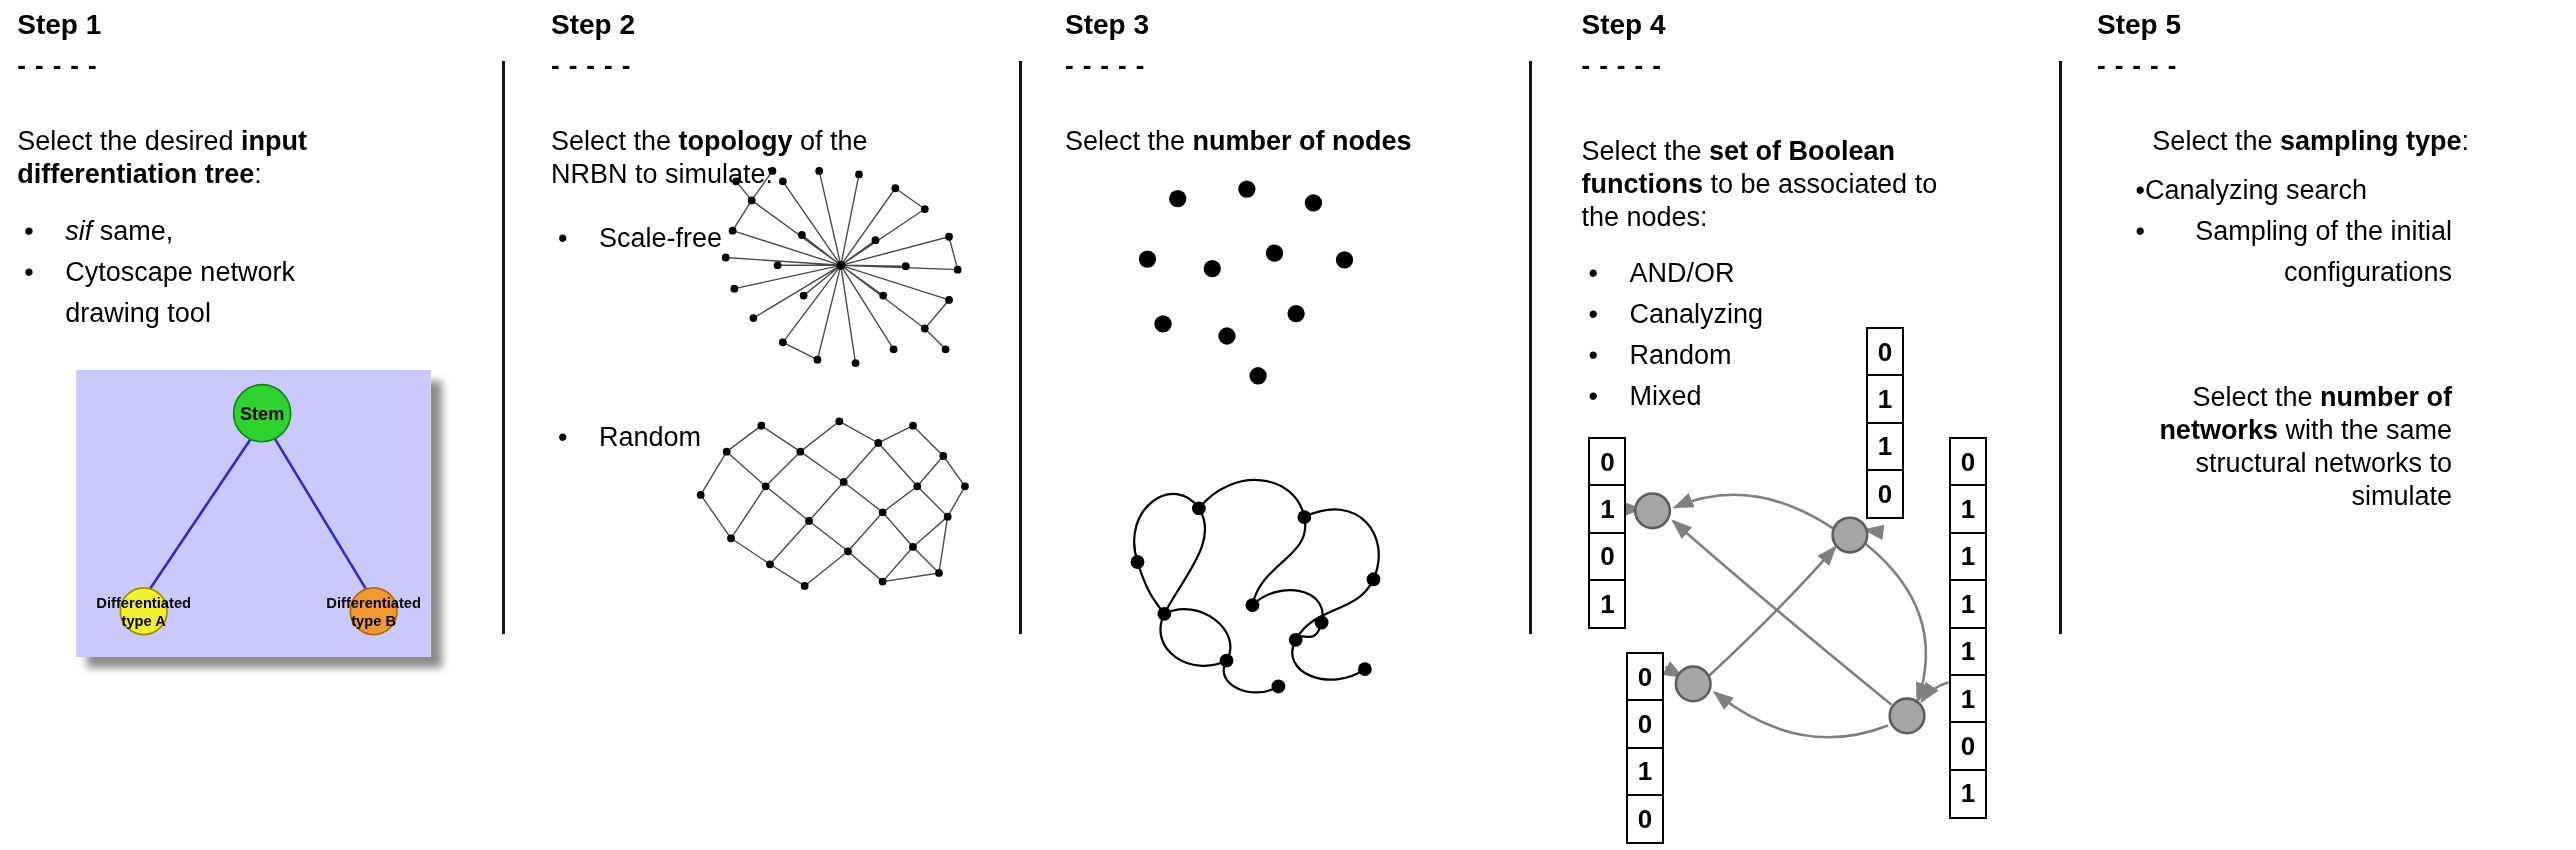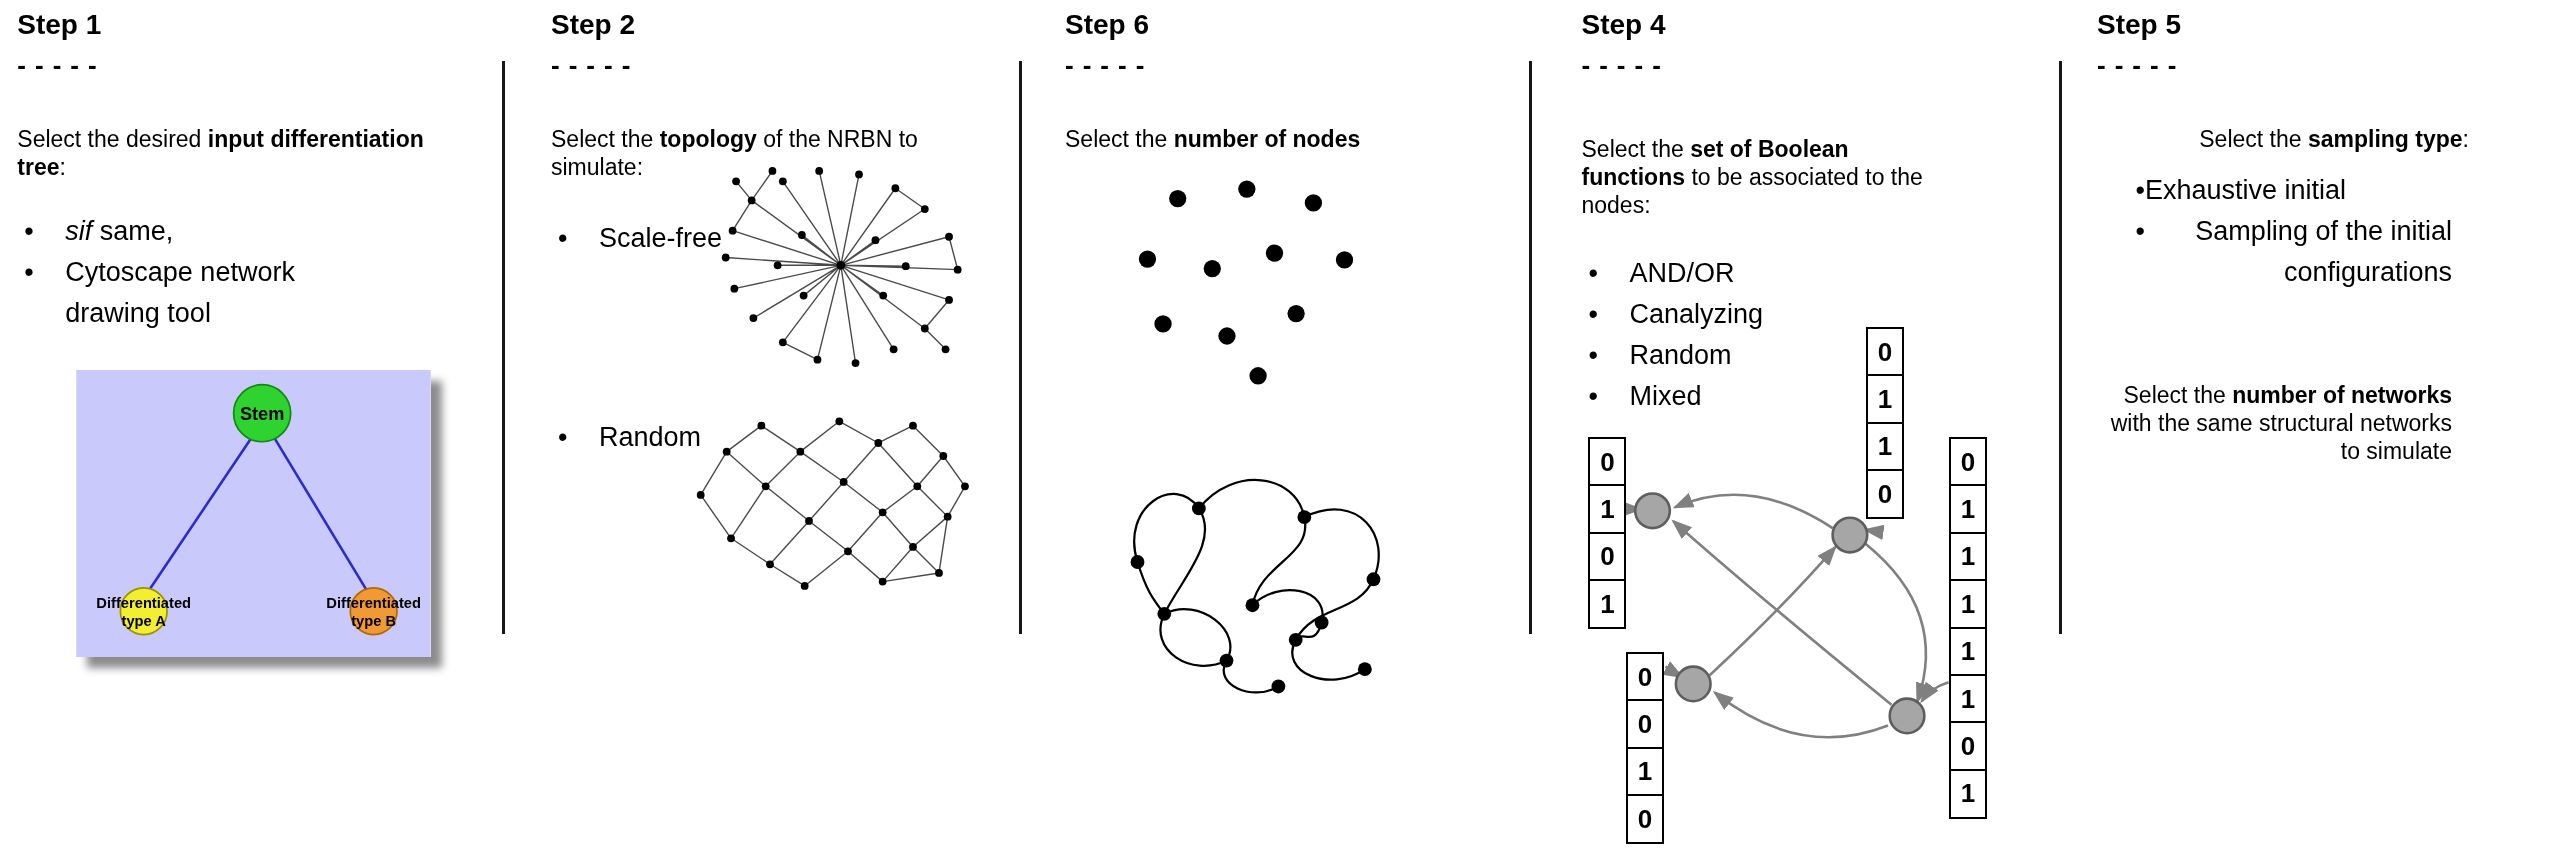--- a/index.html
+++ b/index.html
@@ -1,21 +1,21 @@
 <!DOCTYPE html>
 <html style="font-size:14px"><head>
 <meta charset="utf-8">
 <style>
   html,body{margin:0;padding:0;background:#ffffff;}
   body{font-family:"Liberation Sans",sans-serif;color:#000;}
   #canvas{position:relative;width:2576px;height:851px;background:#fff;overflow:hidden;}
   .col{position:absolute;top:0;height:851px;}
   .step-title{position:absolute;top:8.7px;left:0;font-size:28px;font-weight:bold;}
   .dashes{position:absolute;top:50px;left:0;font-size:26px;font-weight:bold;letter-spacing:0.9px;white-space:pre;}
-  .para{position:absolute;font-size:23px;line-height:28px;}
+  .para{position:absolute;font-size:27px;line-height:33px;}
   b{font-weight:bold;}
   i{font-style:italic;}
   .bullets{position:absolute;}
   .bullet{display:flex;font-size:27px;line-height:41px;}
   .bullet .marker{width:48px;flex:none;padding-left:7px;box-sizing:border-box;}
   .divider{position:absolute;top:61px;width:2.6px;height:573px;background:#161616;}
   .btable{position:absolute;display:flex;flex-direction:column;}
   .bcell{width:38px;height:50px;margin-top:-2.6px;border:2.6px solid #000;background:#fff;display:flex;align-items:center;justify-content:center;font-size:26px;font-weight:bold;box-sizing:border-box;}
   .btable .bcell:first-child{margin-top:0;}
   .tree-figure{position:absolute;box-shadow:11.2px 11.2px 7.8px rgba(0,0,0,0.45);}
@@ -153,21 +153,21 @@
           <circle cx="310" cy="145" r="4.5"></circle>
           <circle cx="300" cy="210" r="4.5"></circle>
           <circle cx="330" cy="110" r="4.5"></circle>
       </g>
     </svg>
   </div>
 
   <div class="divider" style="left:1019px;"></div>
 
   <div class="col" style="left:1065px;width:472px;">
-    <div class="step-title">Step 6</div>
+    <div class="step-title">Step 3</div>
     <div class="dashes">- - - - -</div>
     <div class="para" style="top:125px;left:0;width:472px;">
       <span>Select the </span><b>number of nodes</b><span></span>
     </div>
 
     <svg class="dots" style="position:absolute;left:65px;top:177px;" width="251" height="210" viewBox="0 0 290 243">
       <g>
         <circle cx="55" cy="25" r="10"></circle>
           <circle cx="135" cy="14" r="10"></circle>
           <circle cx="212" cy="30" r="10"></circle>
@@ -297,21 +297,21 @@
 
   <div class="col" style="left:2097px;width:472px;text-align:right;">
     <div class="step-title">Step 5</div>
     <div class="dashes">- - - - -</div>
     <div class="para" style="top:125px;left:0;width:372px;">
       <span>Select the </span><b>sampling type</b><span>:</span>
     </div>
     <div class="bullets" style="top:170px;left:0;width:372px;">
       <div class="bullet">
         <span class="marker">•</span>
-        <span class="btxt">Exhaustive initial</span>
+        <span class="btxt">Canalyzing search</span>
       </div>
       <div class="bullet">
         <span class="marker">•</span>
         <span class="btxt" style="width:307px;">Sampling of the initial configurations</span>
       </div>
     </div>
     <div class="para" style="top:381px;left:0;width:355px;">
       <span>Select the </span><b>number of networks</b><span> with the same structural networks to simulate</span>
     </div>
   </div>

